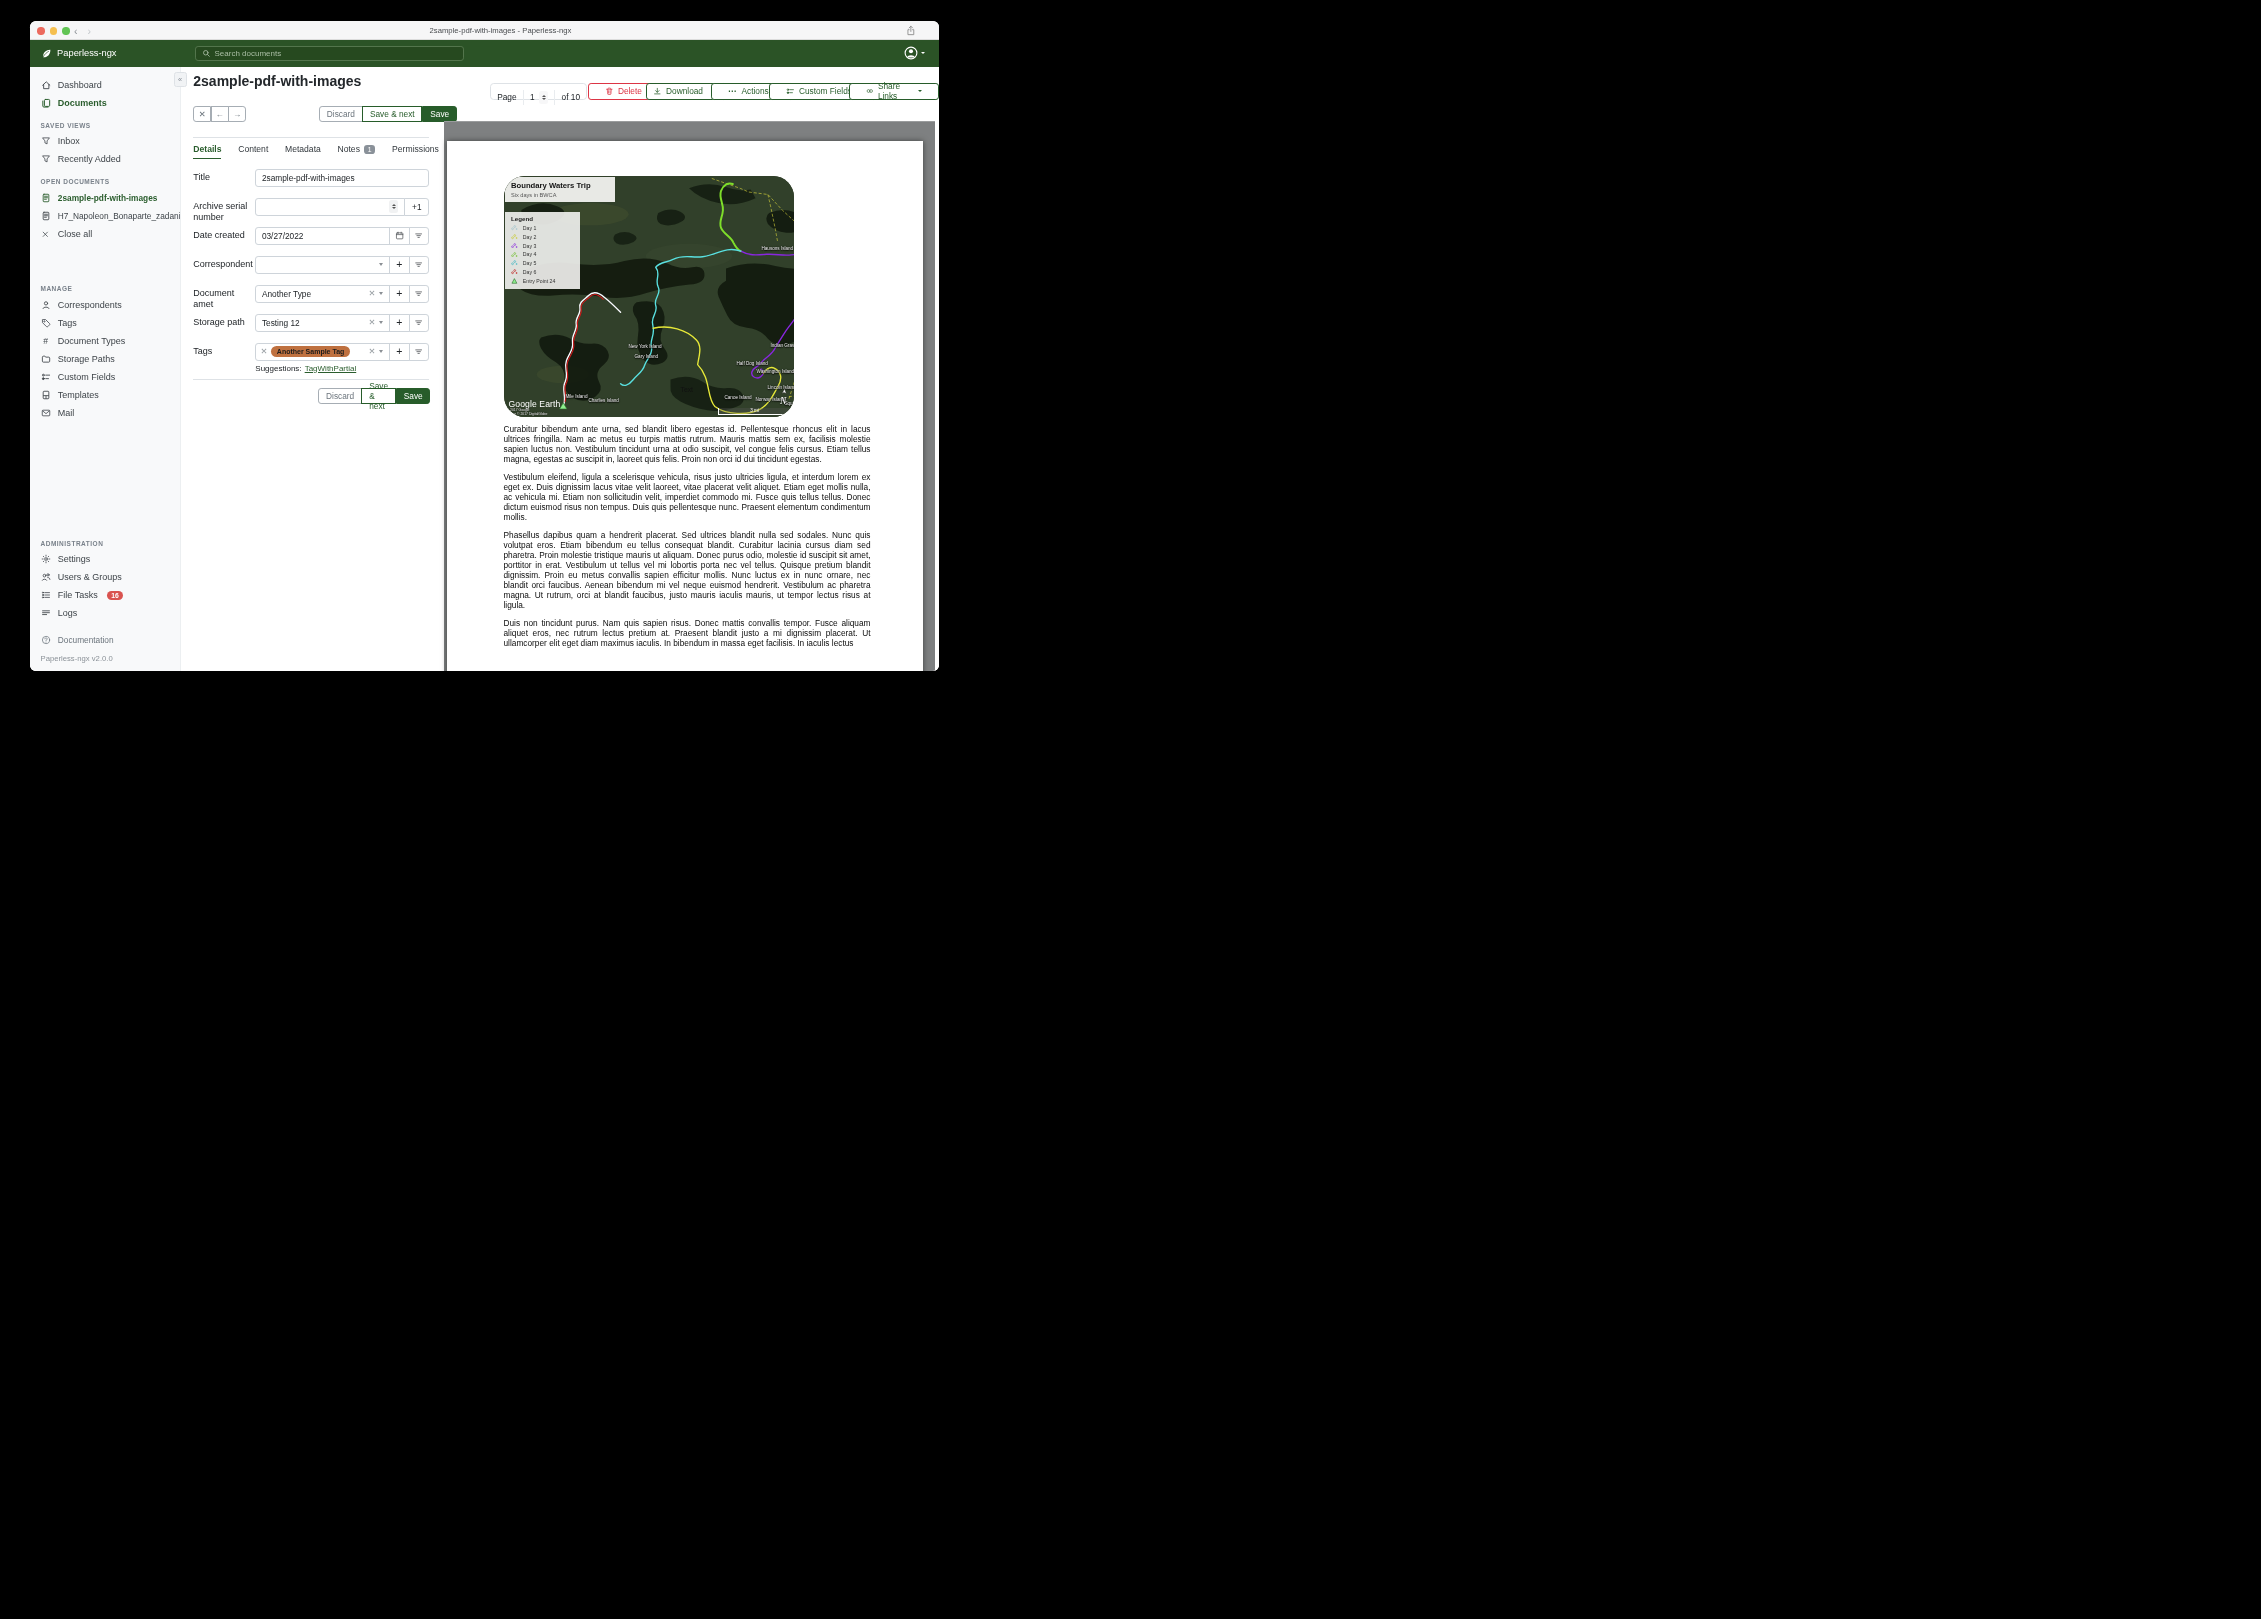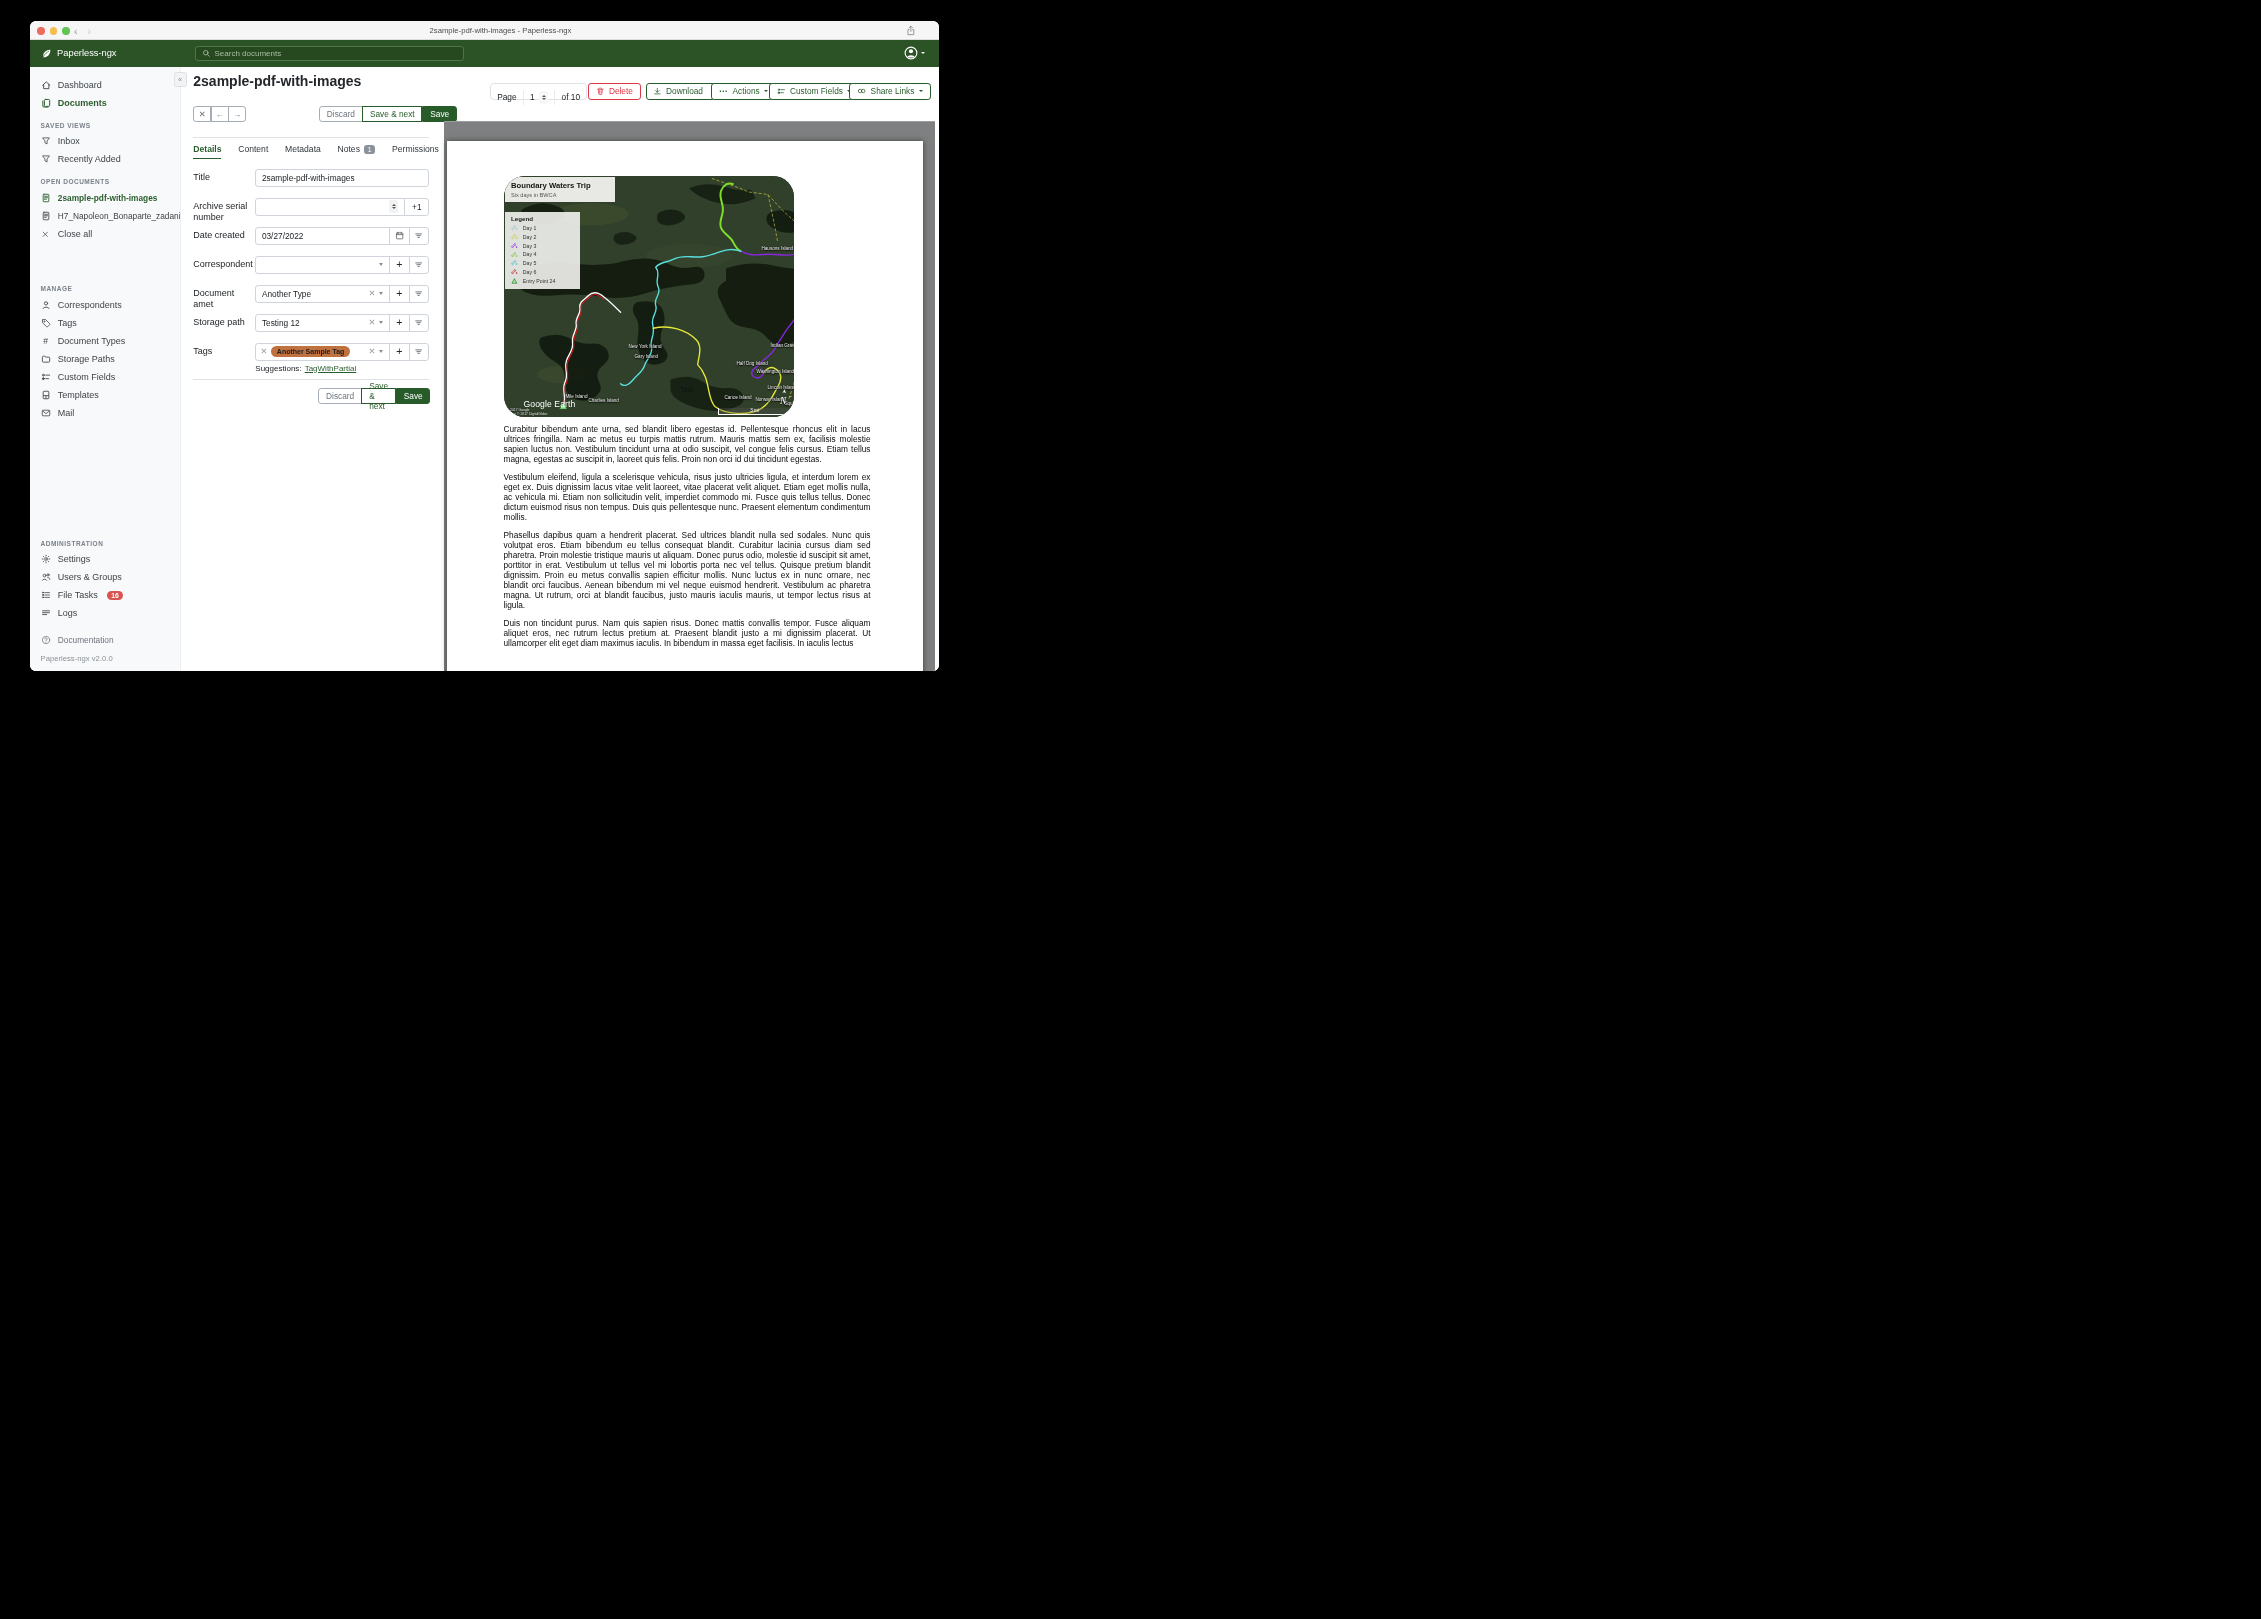--- a/index.html
+++ b/index.html
@@ -87,21 +87,21 @@
   .sugg{position:absolute;left:62px;top:195px;font-size:8px;color:#212529;}
   .sugg a{color:#2a5d2d;text-decoration:underline;margin-left:3.1px;}
   .hr2{position:absolute;left:0;top:210px;width:236px;border-top:0.6px solid #dee2e6;}
   .save-bottom{position:absolute;left:125px;top:219px;}
   
   .pagegrp{position:absolute;left:309px;top:16px;height:17.3px;display:flex;align-items:center;
     border:0.6px solid #dee2e6;border-radius:3.7px;background:#fff;font-size:8.3px;color:#212529;}
   .pg-seg{padding:0 6.2px;display:flex;align-items:center;height:100%;margin-top:12px;}
   .pg-seg + .pg-seg{border-left:0.6px solid #e9ecef;}
   .tb-btn{position:absolute;top:16px;height:17.3px;display:flex;align-items:center;gap:4.3px;
-    border:0.6px solid #275c2a;color:#275c2a;border-radius:3.1px;background:#fff;font-size:8.3px;padding:0 7px;}
+    border:0.6px solid #275c2a;color:#275c2a;border-radius:3.1px;background:#fff;font-size:8.3px;padding:0 16px;}
   .tb-btn .caret-grn{width:0;height:0;border-left:2.5px solid transparent;border-right:2.5px solid transparent;border-top:2.8px solid #275c2a;}
   .btn-del{left:407px;border-color:#dc3545;color:#dc3545;}
   .btn-dl{left:465px;padding:0;}
   .dl-main{display:flex;align-items:center;gap:4.3px;padding:0 6.2px;height:100%;}
   .dl-caret{width:13px;height:100%;display:flex;align-items:center;justify-content:center;border-left:0.6px solid #275c2a;}
   .btn-act{left:530px;} .btn-cf{left:588px;} .btn-sl{left:668px;}
   .dots3{font-weight:700;letter-spacing:0.6px;font-size:8.6px;line-height:6.2px;}
   
   .preview{position:absolute;left:263px;top:54px;right:3.7px;bottom:0;background:#7e8081;border-top:0.6px solid #9a9c9d;}
   .pdfpage{position:absolute;left:2.5px;top:19px;width:476px;height:864px;background:#fff;box-shadow:0 0 5.6px rgba(0,0,0,.5);}
@@ -109,21 +109,21 @@
   .map svg.base{position:absolute;left:0;top:0;}
   .map-label{position:absolute;color:#f0f0f0;font-size:4.6px;white-space:nowrap;
     text-shadow:0 0 1.2px #000,0 0.6px 1.2px #000;z-index:3;}
   .center-label{position:absolute;color:#111;font-size:6.8px;z-index:3;}
   .map-title-box{position:absolute;left:1.9px;top:1.9px;width:110px;padding:3.7px 5.6px;background:rgba(243,243,241,.94);z-index:4;}
   .mt{font-size:7.7px;font-weight:700;color:#151515;}
   .ms{font-size:5.6px;color:#555;margin-top:1.9px;}
   .legend-box{position:absolute;left:1.9px;top:36px;width:75px;background:rgba(243,243,241,.9);padding:3.7px 5.6px 5px;z-index:4;}
   .lg-t{font-size:6.2px;font-weight:700;color:#1a1a1a;}
   .lg-row{display:flex;align-items:center;gap:5px;font-size:5.2px;color:#333;margin-top:2.8px;}
-  .goo{position:absolute;left:20px;bottom:8px;color:#fff;font-size:8.6px;z-index:4;letter-spacing:0.1px;}
+  .goo{position:absolute;left:5px;bottom:8px;color:#fff;font-size:8.6px;z-index:4;letter-spacing:0.1px;}
   .attr{position:absolute;left:3.1px;color:#e8e8e8;font-size:3.4px;z-index:4;text-shadow:0 0 1.2px #000;}
   .compass{position:absolute;right:6.2px;bottom:12.3px;z-index:4;text-align:center;}
   .compass .n{color:#fff;font-family:"Liberation Serif",serif;font-style:italic;font-size:9.3px;
     text-shadow:0 0.6px 1.2px #000;line-height:6.2px;}
   .scalebar{position:absolute;right:2.5px;bottom:1.2px;width:73px;height:7.4px;border-left:0.9px solid #fff;
     border-right:0.9px solid #fff;border-bottom:0.9px solid #fff;background:rgba(90,90,90,.3);
     color:#fff;font-size:4.6px;text-align:center;line-height:6.2px;z-index:4;}
   .pdf-text{position:absolute;left:57px;top:283px;width:367px;font-size:8.3px;line-height:10px;
     text-align:justify;color:#0c0c0c;}
   .pdf-text p{margin:0 0 8px 0;}

